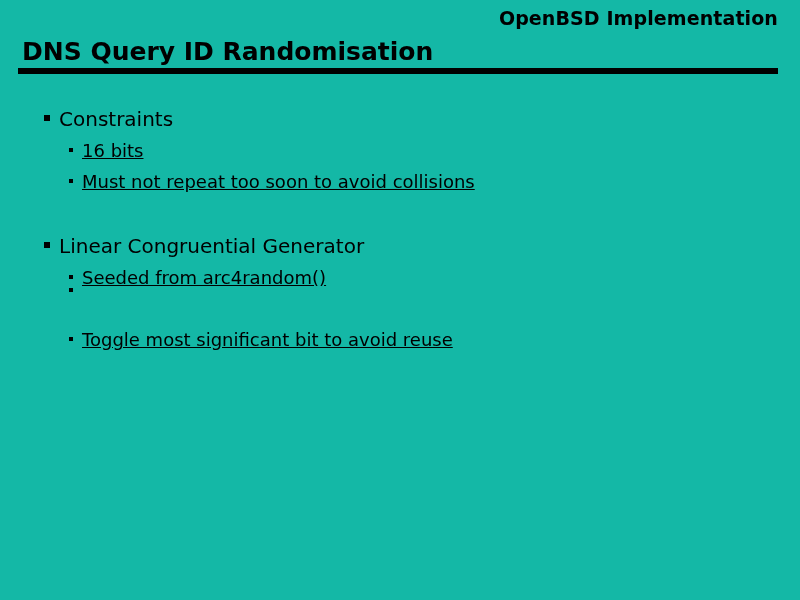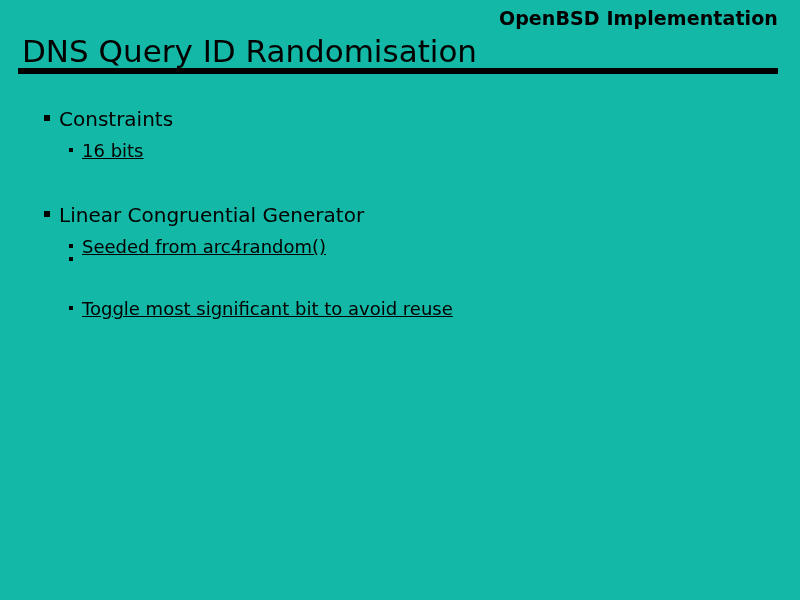--- a/index.html
+++ b/index.html
@@ -38,22 +38,22 @@
     line-height: 24px;
     white-space: nowrap;
   }
 
   
   .slide-title {
     position: absolute;
     top: 36px;
     left: 22px;
     font-family: "DejaVu Sans", sans-serif;
-    font-size: 31px;
-    font-weight: normal;
+    font-size: 25px;
+    font-weight: bold;
     line-height: 31px;
     color: #000000;
     white-space: nowrap;
   }
 
   .title-rule {
     position: absolute;
     top: 68px;
     left: 18px;
     width: 760px;
@@ -137,20 +137,24 @@
 
   <div class="slide-body">
       <div class="bullet-row level-1">
         <span class="bullet-mark"></span>
         <span class="bullet-text">Constraints</span>
       </div>
       <div class="bullet-row level-2">
         <span class="bullet-mark"></span>
         <span class="bullet-text">16 bits</span>
       </div>
+      <div class="bullet-row level-2">
+        <span class="bullet-mark"></span>
+        <span class="bullet-text">Must not repeat too soon to avoid collisions</span>
+      </div>
       <div class="bullet-row spacer"></div>
       <div class="bullet-row level-1">
         <span class="bullet-mark"></span>
         <span class="bullet-text">Linear Congruential Generator</span>
       </div>
       <div class="bullet-row level-2">
         <span class="bullet-mark"></span>
         <span class="bullet-text">Seeded from arc4random()</span>
       </div>
       <div class="bullet-row level-2">

